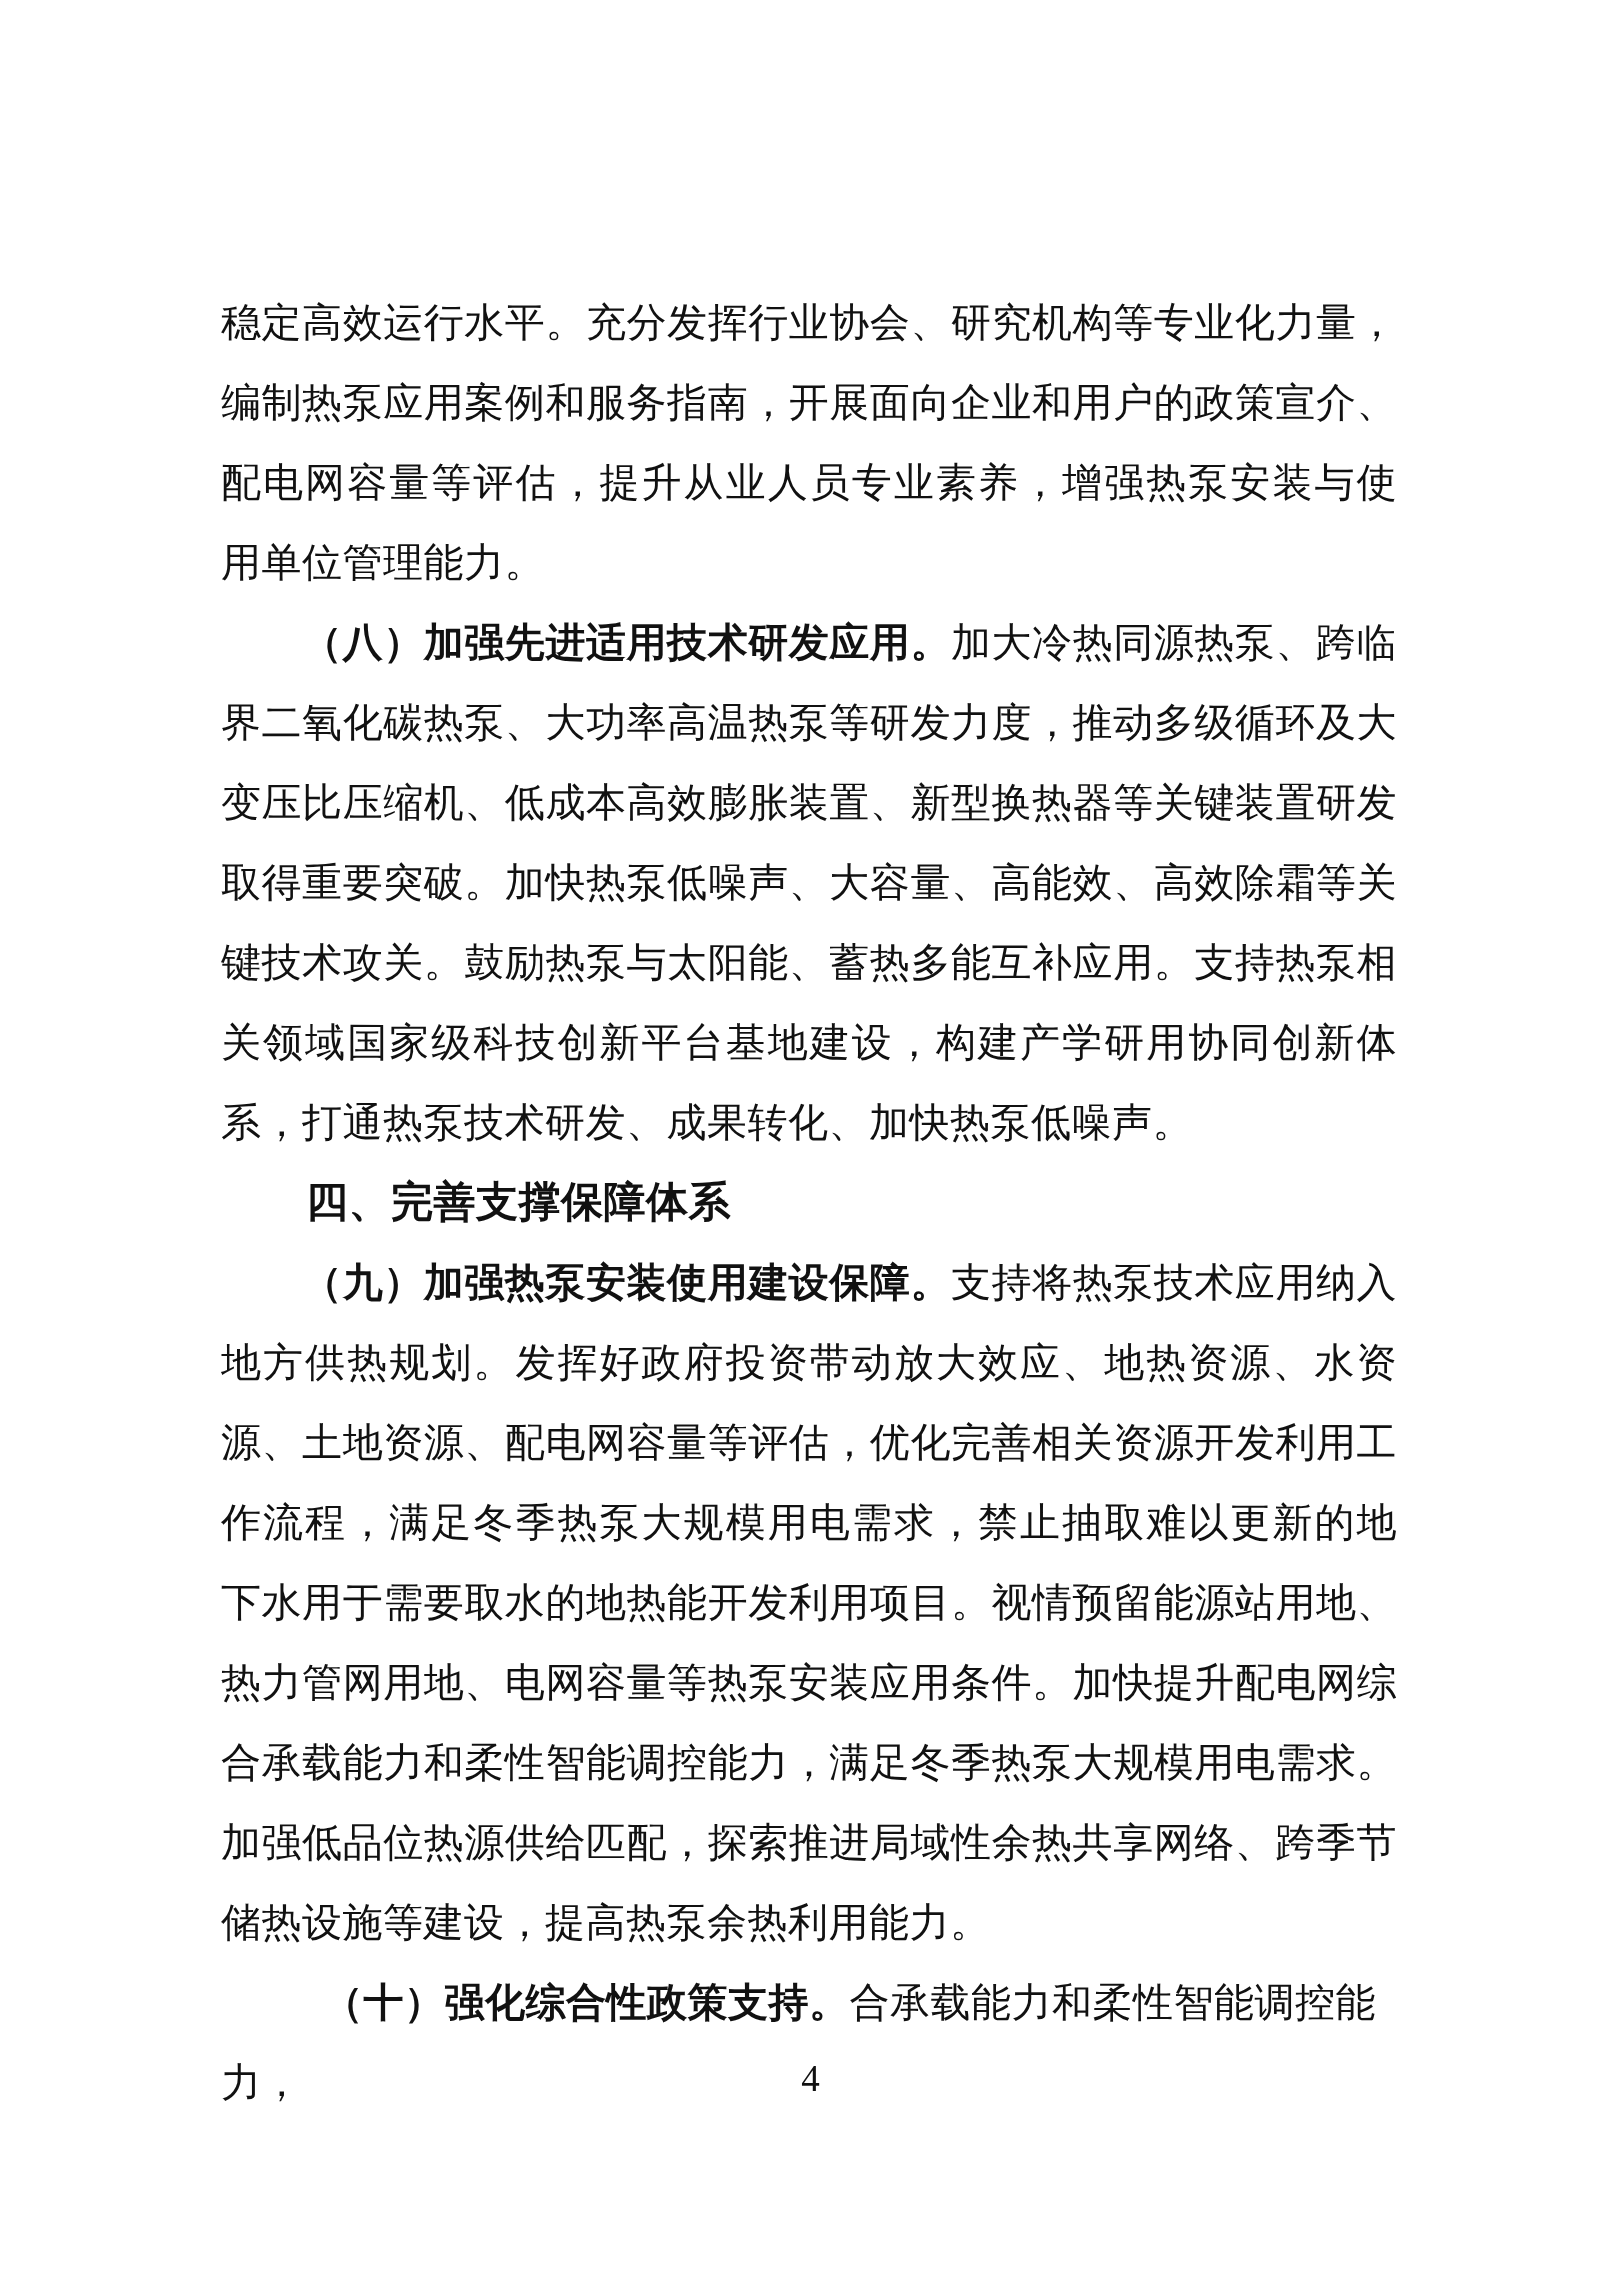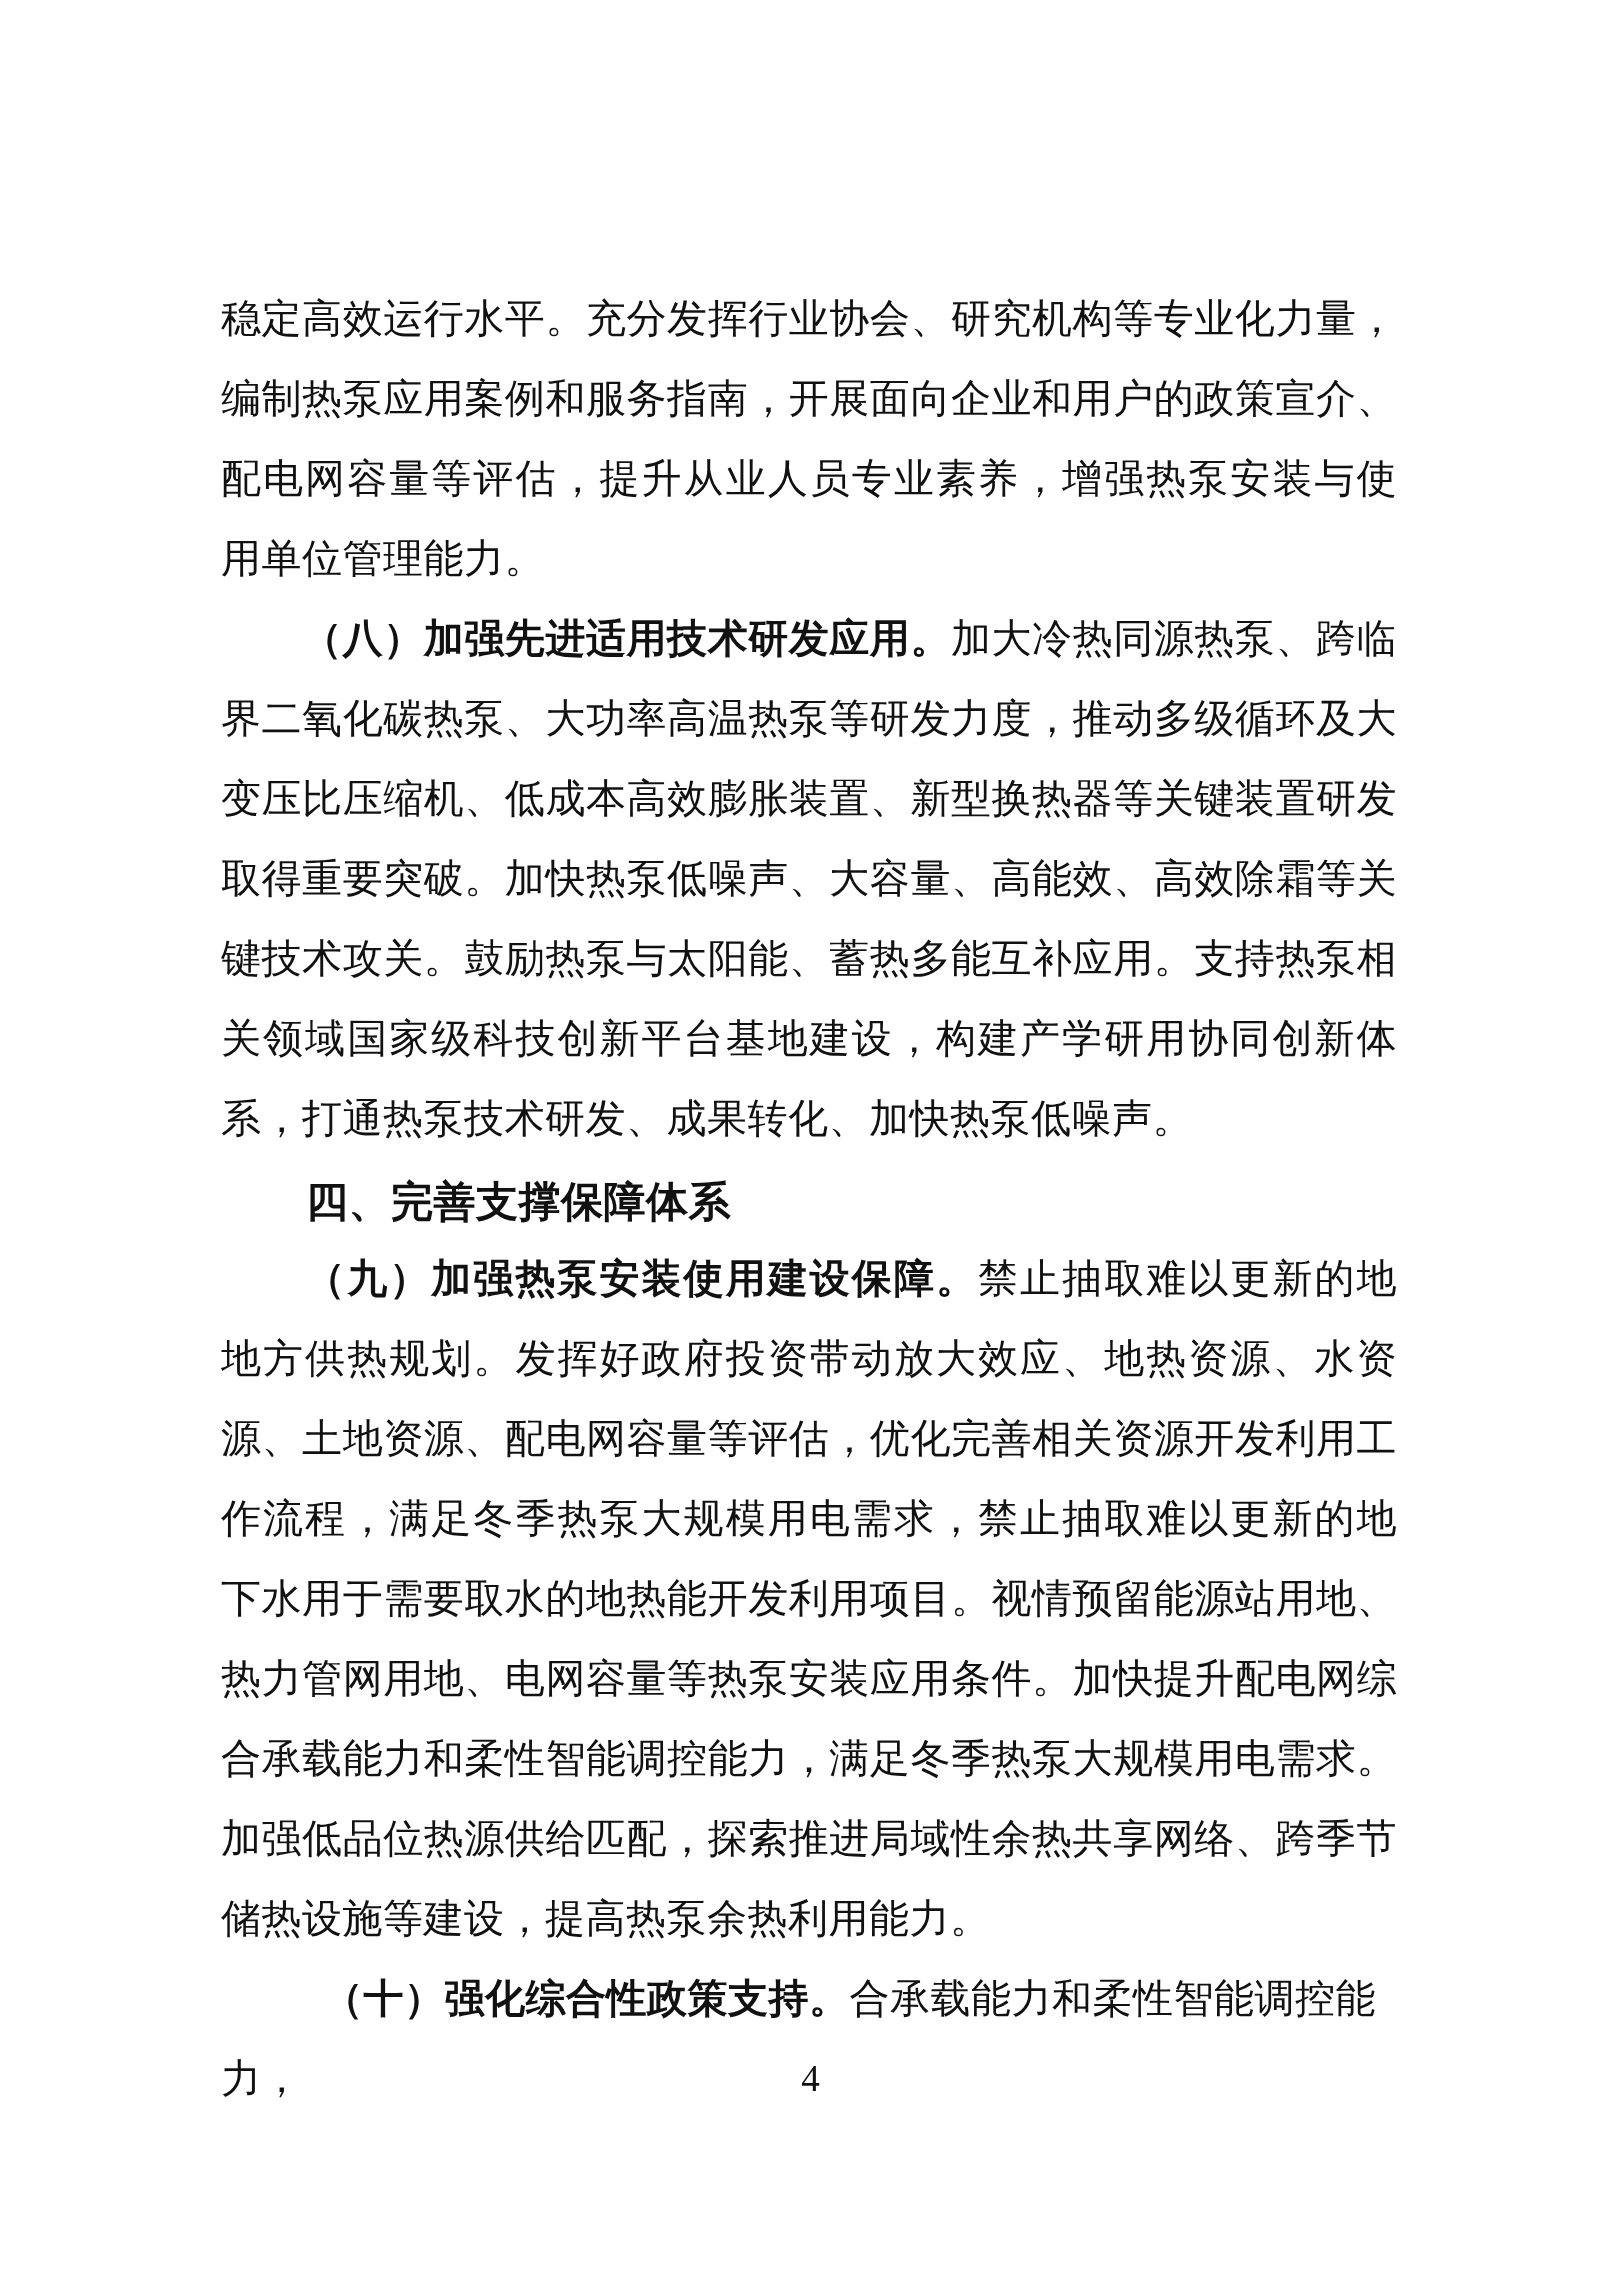--- a/index.html
+++ b/index.html
@@ -15,21 +15,21 @@
     position: absolute;
     left: 221px;
     top: 282px;
     width: 1176px;
   }
   .line {
     height: 80px;
     line-height: 80px;
     font-size: 40px;
     color: #111111;
-    font-family: Liberation Mono, monospace;
+    font-family: Liberation Sans, sans-serif;
     text-align: justify;
     text-align-last: justify;
     text-justify: inter-character;
     letter-spacing: 0.5px;
   }
   .line.last {
     text-align: center;
     text-align-last: left;
   }
   .line.heading {
@@ -63,21 +63,21 @@
       <div class="line"><span>配电网容量等评估，提升从业人员专业素养，增强热泵安装与使</span></div>
       <div class="line last"><span>用单位管理能力。</span></div>
       <div class="line"><span class="b">　　（八）加强先进适用技术研发应用。</span><span>加大冷热同源热泵、跨临</span></div>
       <div class="line"><span>界二氧化碳热泵、大功率高温热泵等研发力度，推动多级循环及大</span></div>
       <div class="line"><span>变压比压缩机、低成本高效膨胀装置、新型换热器等关键装置研发</span></div>
       <div class="line"><span>取得重要突破。加快热泵低噪声、大容量、高能效、高效除霜等关</span></div>
       <div class="line"><span>键技术攻关。鼓励热泵与太阳能、蓄热多能互补应用。支持热泵相</span></div>
       <div class="line"><span>关领域国家级科技创新平台基地建设，构建产学研用协同创新体</span></div>
       <div class="line last"><span>系，打通热泵技术研发、成果转化、加快热泵低噪声。</span></div>
       <div class="line heading last"><span class="b">　　四、完善支撑保障体系</span></div>
-      <div class="line"><span class="b">　　（九）加强热泵安装使用建设保障。</span><span>禁止抽取难以更新的地</span></div>
+      <div class="line"><span class="b">　　（九）加强热泵安装使用建设保障。</span><span>支持将热泵技术应用纳入</span></div>
       <div class="line"><span>地方供热规划。发挥好政府投资带动放大效应、地热资源、水资</span></div>
       <div class="line"><span>源、土地资源、配电网容量等评估，优化完善相关资源开发利用工</span></div>
       <div class="line"><span>作流程，满足冬季热泵大规模用电需求，禁止抽取难以更新的地</span></div>
       <div class="line"><span>下水用于需要取水的地热能开发利用项目。视情预留能源站用地、</span></div>
       <div class="line"><span>热力管网用地、电网容量等热泵安装应用条件。加快提升配电网综</span></div>
       <div class="line"><span>合承载能力和柔性智能调控能力，满足冬季热泵大规模用电需求。</span></div>
       <div class="line"><span>加强低品位热源供给匹配，探索推进局域性余热共享网络、跨季节</span></div>
       <div class="line last"><span>储热设施等建设，提高热泵余热利用能力。</span></div>
       <div class="line last"><span class="b">　　（十）强化综合性政策支持。</span><span>合承载能力和柔性智能调控能力，</span></div>
     </div>

